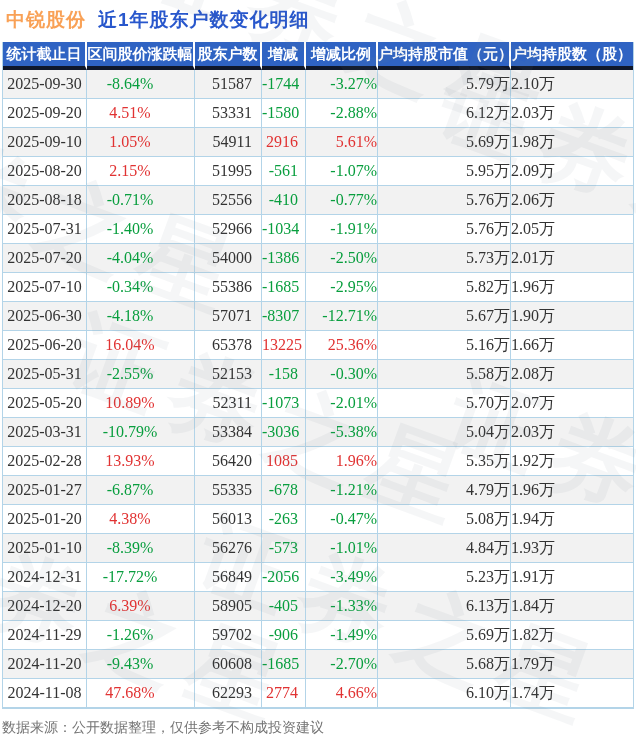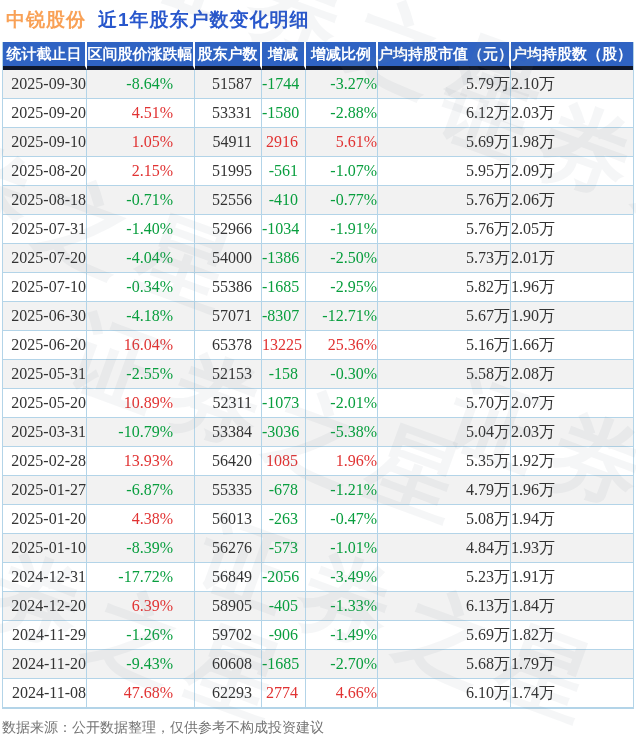--- a/index.html
+++ b/index.html
@@ -65,22 +65,22 @@
     color:var(--cell-text);
     font-family:"Liberation Serif","DejaVu Serif",serif;
     border-right:1px solid var(--border);
     border-bottom:1px solid var(--border);
     white-space:nowrap;
     overflow:hidden;
   }
   td:last-child { border-right:none; }
   tbody tr:nth-child(odd) td { background:var(--row-alt); }
   tbody tr:nth-child(even) td { background:#ffffff; }
-  .c-date   { text-align:right; }
-  .c-chg    { text-align:right; padding-right:21px; }
+  .c-date   { text-align:center; }
+  .c-chg    { text-align:center; padding-right:21px; }
   .c-holders{ text-align:right; padding-right:9px; }
   .c-delta  { text-align:right; padding-right:7px; }
   .c-dpct   { text-align:right; padding-right:0; }
   .c-mv     { text-align:right; }
   .c-shares { text-align:left; padding-right:5px; }
   .pos { color:var(--positive); }
   .neg { color:var(--negative); }
 
   .data-source {
     margin-top:10px;

